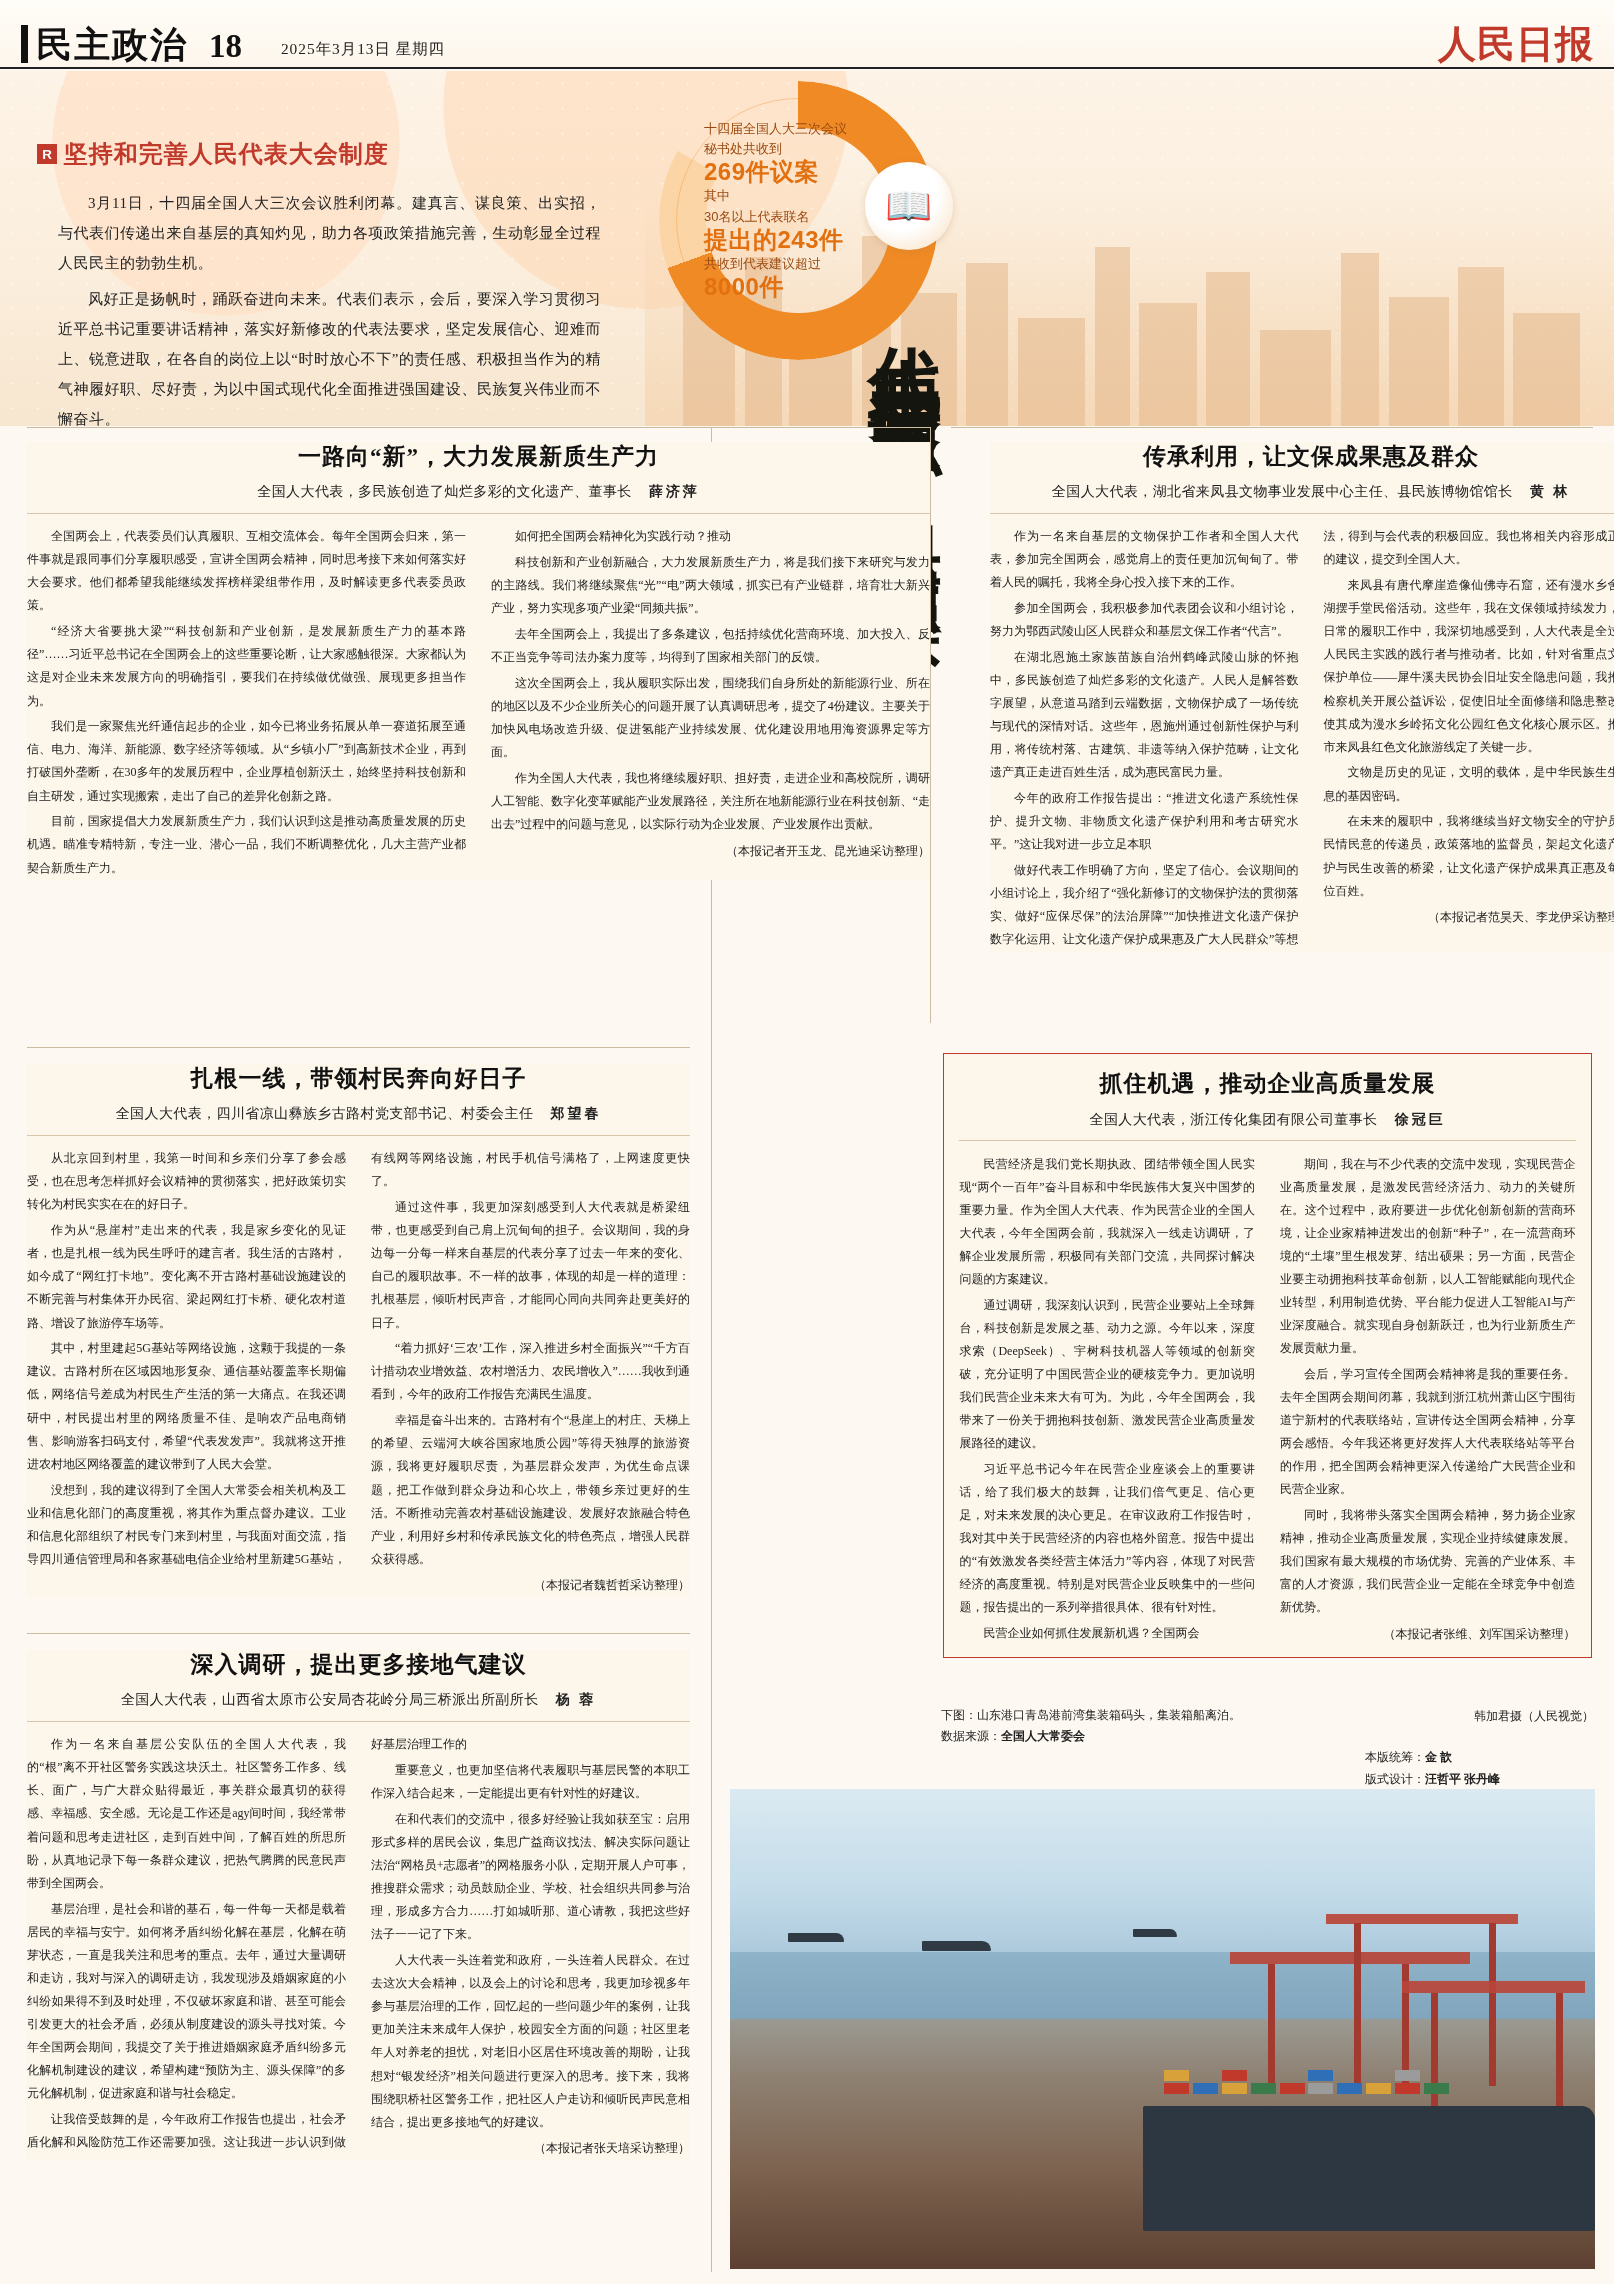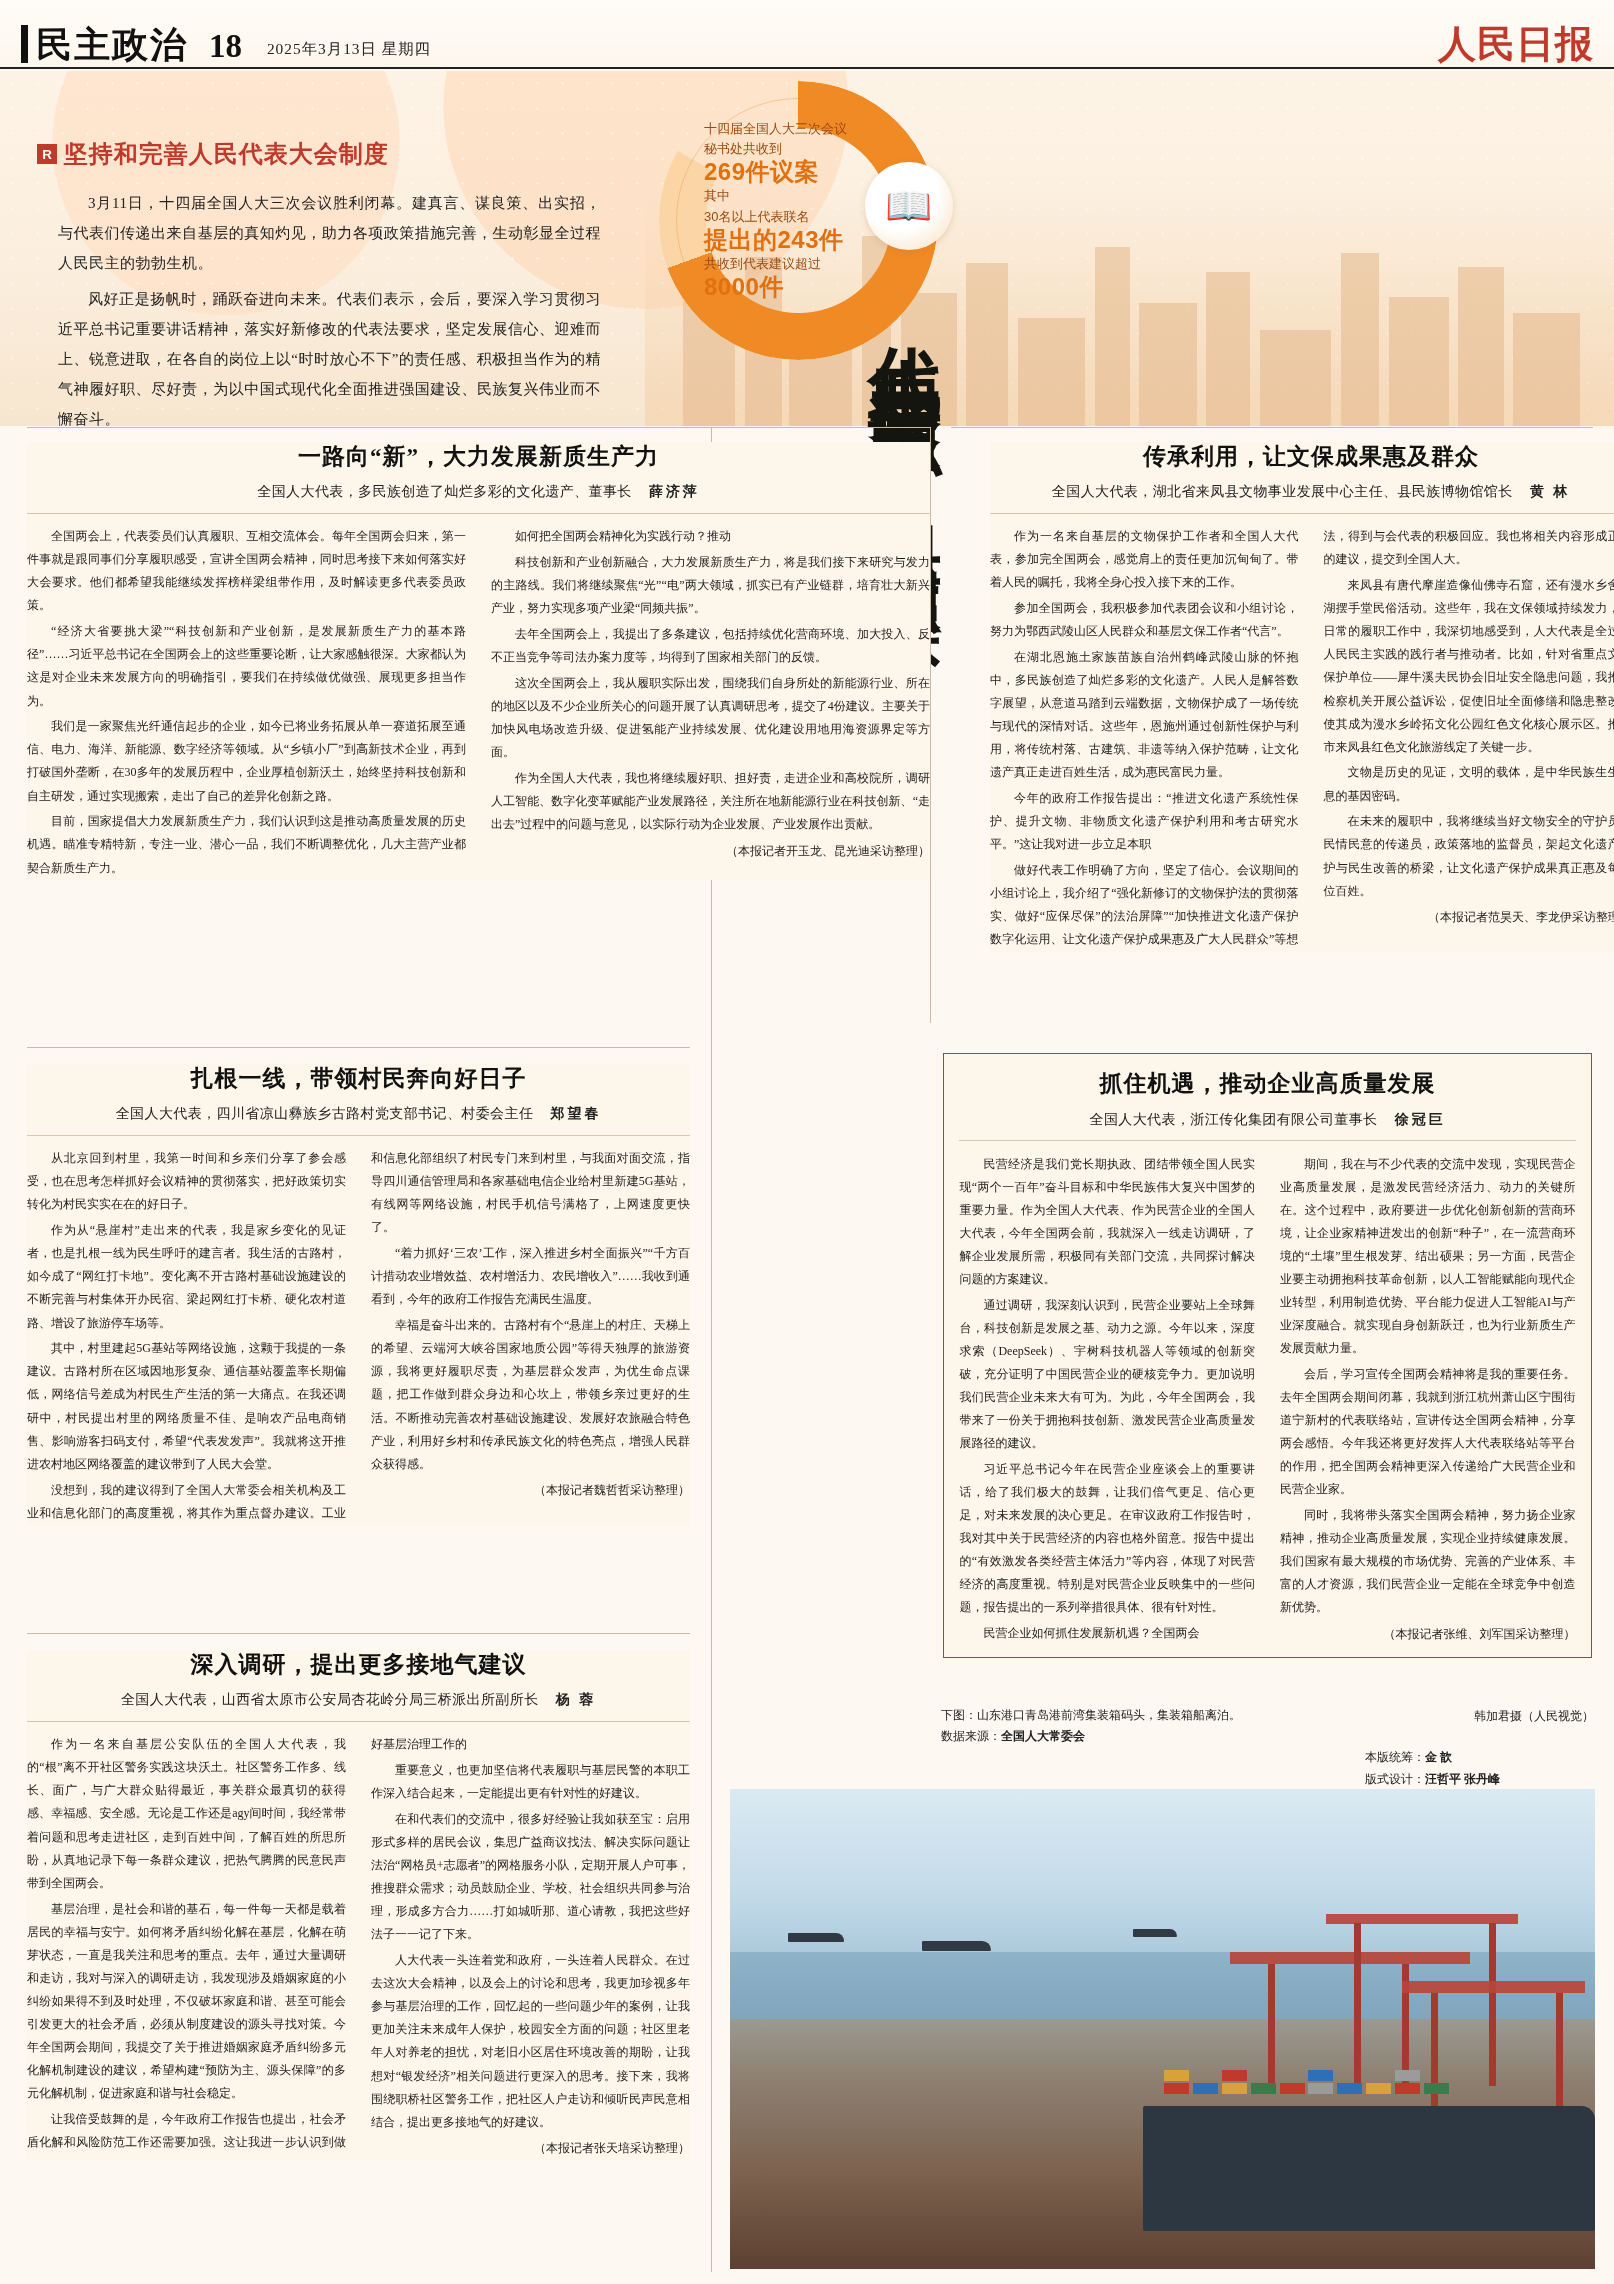--- a/index.html
+++ b/index.html
@@ -33,21 +33,21 @@
     font-size: 36px;
     font-weight: bold;
     letter-spacing: 1.9px;
     color: #111;
     line-height: 1;
   }
   .mh-page {
     font-size: 33px; font-weight: bold; margin-left: 21px; color: #111; line-height: 1;
   }
   .mh-date {
-    font-size: 15.4px; margin-left: 25px; color: #222; letter-spacing: 1px;
+    font-size: 15.4px; margin-left: 39px; color: #222; letter-spacing: 1px;
     padding-bottom: 2.9px;
   }
   .mh-spacer { flex: 1; }
   .mh-logo {
     font-size: 38px; font-weight: bold; color: #c0392b;
     letter-spacing: 1px; line-height: 1;
     font-family: "Liberation Serif", serif;
   }
   .mh-rule {
     position: absolute; top: 67px; left: 0; width: 1615px; height: 1.9px;
@@ -344,20 +344,21 @@
   <div class="art-by">
     <span>全国人大代表，四川省凉山彝族乡古路村党支部书记、村委会主任</span><span class="nm">郑望春</span>
   </div>
   <div class="art-rule"></div>
   <div class="art-cols">
     <p>从北京回到村里，我第一时间和乡亲们分享了参会感受，也在思考怎样抓好会议精神的贯彻落实，把好政策切实转化为村民实实在在的好日子。</p>
     <p>作为从“悬崖村”走出来的代表，我是家乡变化的见证者，也是扎根一线为民生呼吁的建言者。我生活的古路村，如今成了“网红打卡地”。变化离不开古路村基础设施建设的不断完善与村集体开办民宿、梁起网红打卡桥、硬化农村道路、增设了旅游停车场等。</p>
     <p>其中，村里建起5G基站等网络设施，这颗于我提的一条建议。古路村所在区域因地形复杂、通信基站覆盖率长期偏低，网络信号差成为村民生产生活的第一大痛点。在我还调研中，村民提出村里的网络质量不佳、是响农产品电商销售、影响游客扫码支付，希望“代表发发声”。我就将这开推进农村地区网络覆盖的建议带到了人民大会堂。</p>
     <p>没想到，我的建议得到了全国人大常委会相关机构及工业和信息化部门的高度重视，将其作为重点督办建议。工业和信息化部组织了村民专门来到村里，与我面对面交流，指导四川通信管理局和各家基础电信企业给村里新建5G基站，有线网等网络设施，村民手机信号满格了，上网速度更快了。</p>
     <p></p>
+    <p>通过这件事，我更加深刻感受到人大代表就是桥梁纽带，也更感受到自己肩上沉甸甸的担子。会议期间，我的身边每一分每一样来自基层的代表分享了过去一年来的变化、自己的履职故事。不一样的故事，体现的却是一样的道理：扎根基层，倾听村民声音，才能同心同向共同奔赴更美好的日子。</p>
     <p>“着力抓好‘三农’工作，深入推进乡村全面振兴”“千方百计措动农业增效益、农村增活力、农民增收入”……我收到通看到，今年的政府工作报告充满民生温度。</p>
     <p>幸福是奋斗出来的。古路村有个“悬崖上的村庄、天梯上的希望、云端河大峡谷国家地质公园”等得天独厚的旅游资源，我将更好履职尽责，为基层群众发声，为优生命点课题，把工作做到群众身边和心坎上，带领乡亲过更好的生活。不断推动完善农村基础设施建设、发展好农旅融合特色产业，利用好乡村和传承民族文化的特色亮点，增强人民群众获得感。</p>
     <div class="art-credit">（本报记者魏哲哲采访整理）</div>
   </div>
 </div>
 
 <div class="article boxed" style="left:943px; top:1053px; width:649px;">
   <div class="art-title">抓住机遇，推动企业高质量发展</div>
   <div class="art-by">
     <span>全国人大代表，浙江传化集团有限公司董事长</span><span class="nm">徐冠巨</span>

